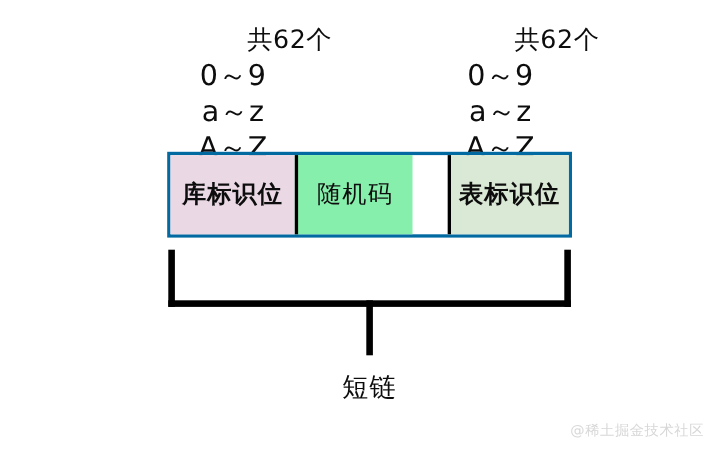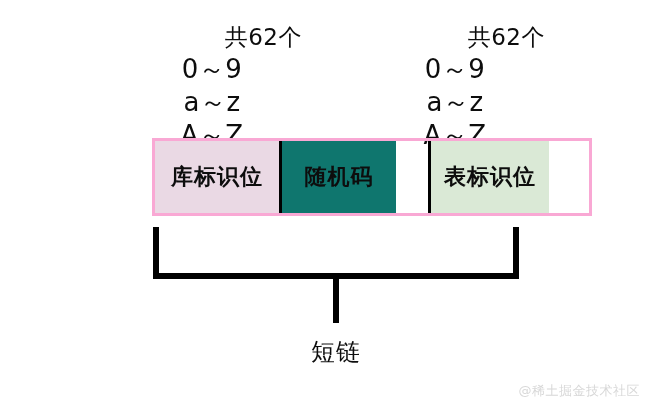--- a/index.html
+++ b/index.html
@@ -37,42 +37,42 @@
     text-align: right;
   }
   #charset-left  { left: 122px; top: 26px; }
   #charset-right { left: 365px; top: 26px; }
 
   
   #segment-row {
     position: absolute;
     left: 152px;
     top: 138px;
-    width: 440px;
+    width: 368px;
     height: 78px;
     display: flex;
-    border: 3px solid #f9a8d4;
+    border: 3px solid #0369a1;
     box-sizing: border-box;
   }
   .segment-box {
     display: flex;
     align-items: center;
     justify-content: center;
     box-sizing: border-box;
     height: 100%;
     font-size: 22px;
     color: #0d0d0d;
     letter-spacing: 1px;
     white-space: nowrap;
   }
   .segment-box + .segment-box {
     border-left: 3px solid #000000;
   }
   #segment-db     { width: 124px; background: #ead9e4; font-weight: bold; }
-  #segment-random { width: 117px; background: #0f766e; font-weight: 700; }
+  #segment-random { width: 117px; background: #86efac; font-weight: 400; }
   #segment-table  { width: 121px; background: #dae9d6; font-weight: bold; margin-left: 32px; }
 
   
   .bracket-line {
     position: absolute;
     background: #000000;
   }
   #bracket-left-stem  { left: 153px; top: 227px; width: 6px;   height: 52px; }
   #bracket-right-stem { left: 513px; top: 227px; width: 6px;   height: 52px; }
   #bracket-crossbar   { left: 153px; top: 273px; width: 366px; height: 6px; }

